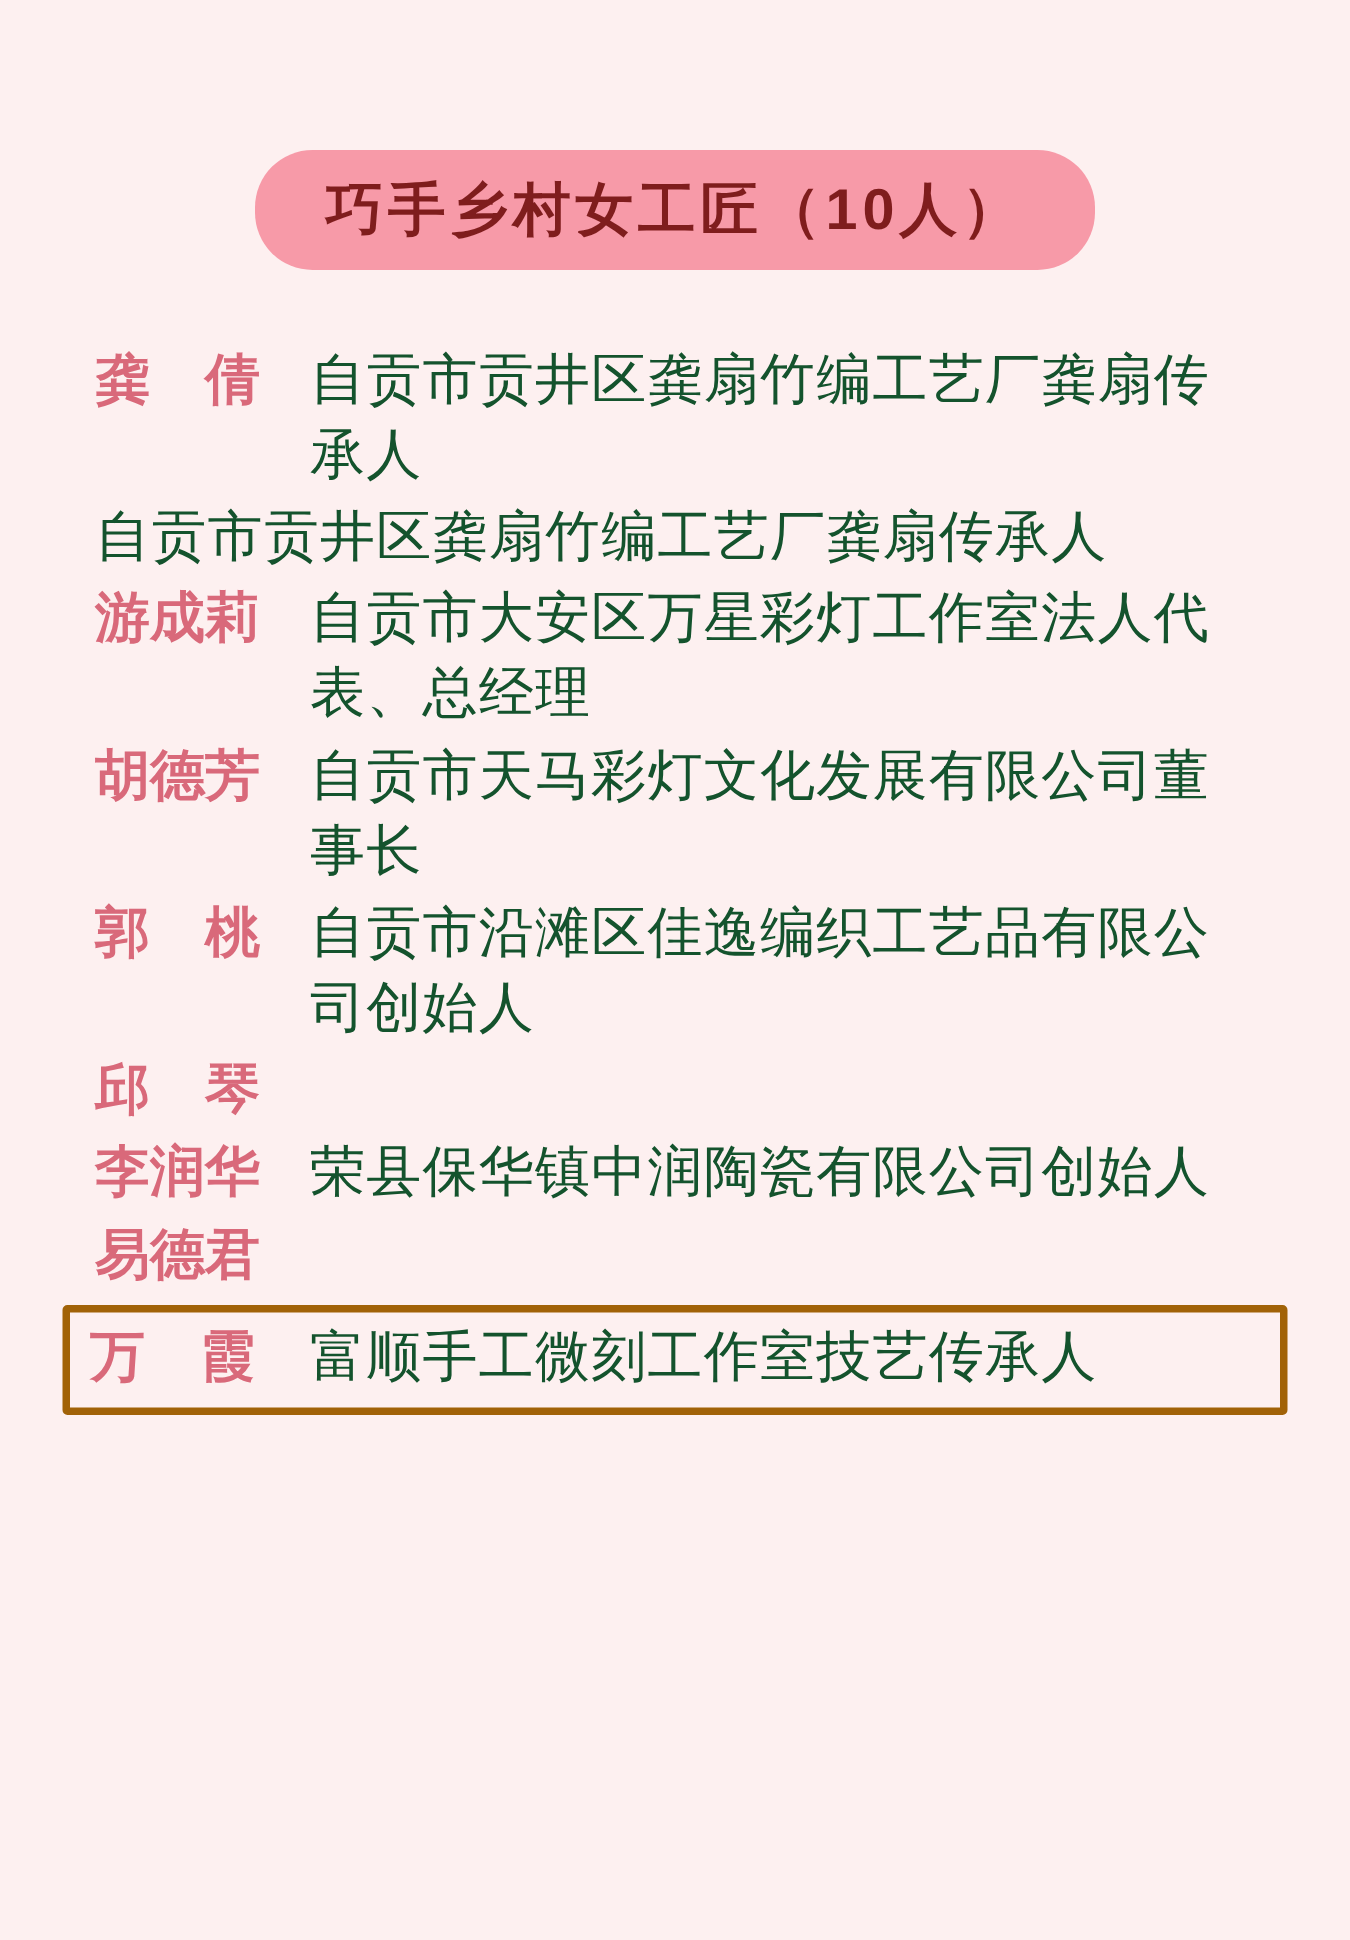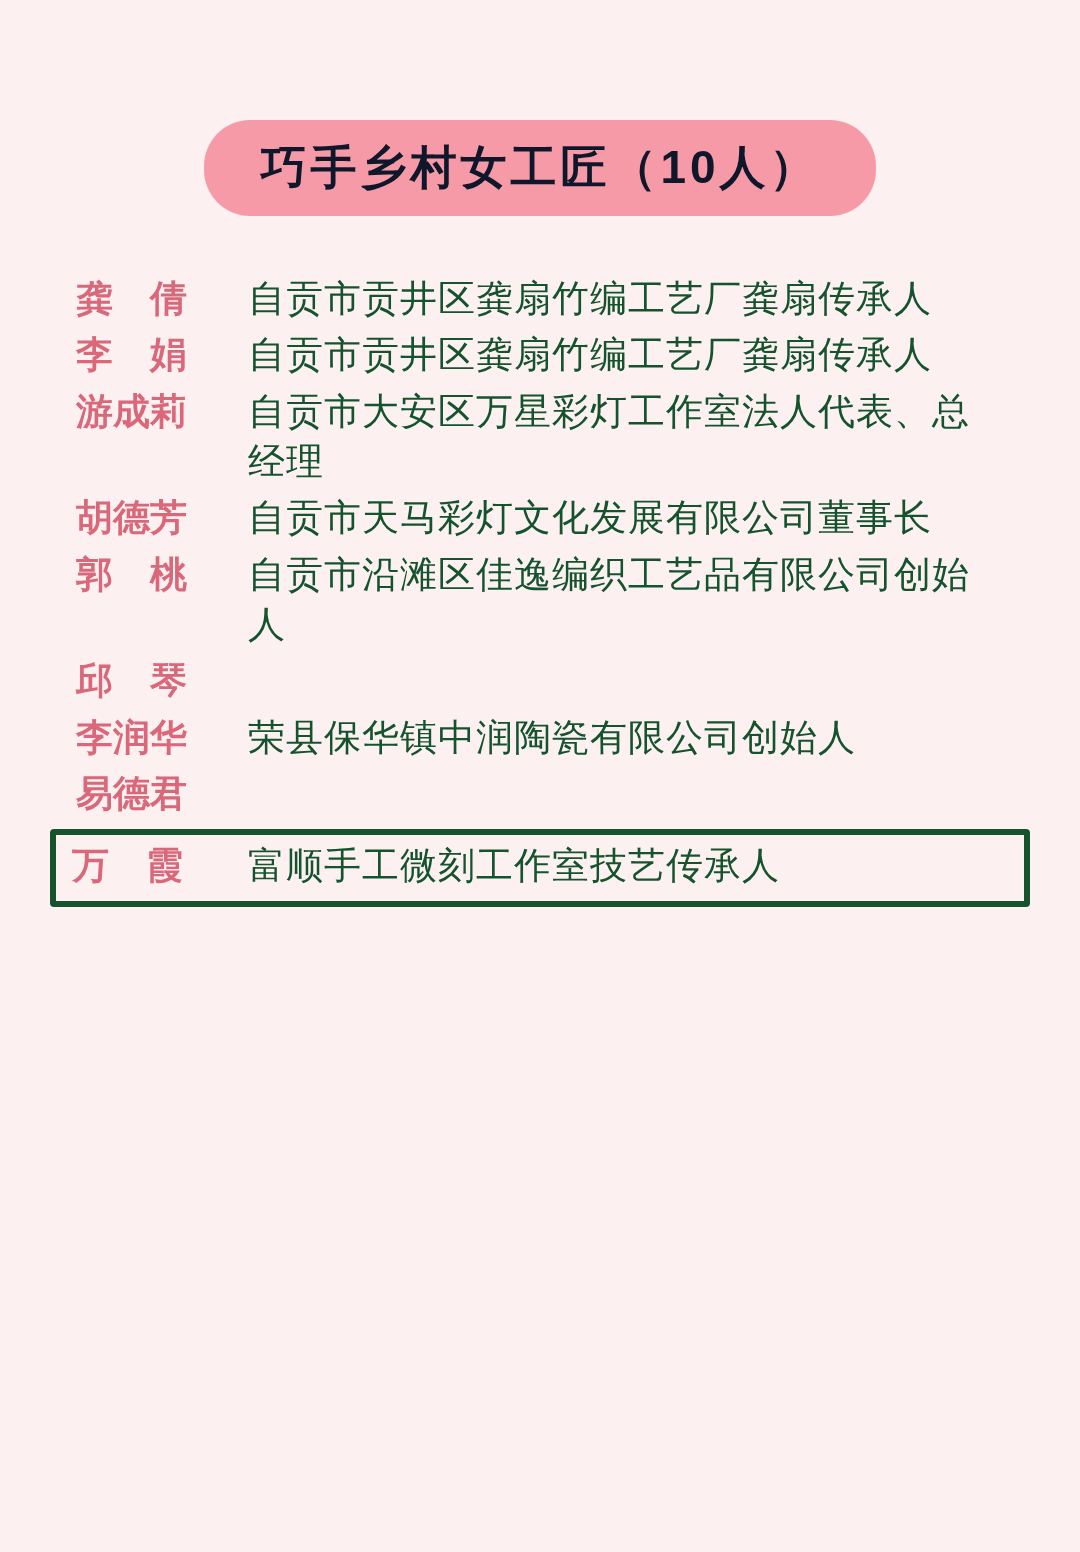--- a/index.html
+++ b/index.html
@@ -20,39 +20,39 @@
     background: #fdf0f0;
     box-sizing: border-box;
   }
   .title-wrap {
     padding-top: 120px;
     display: flex;
     justify-content: center;
   }
   .title-pill {
     background: #f79aa8;
-    color: #0f172a;
+    color: #7f1d1d;
     font-size: 46px;
     font-weight: bold;
     letter-spacing: 4px;
     border-radius: 46px;
     padding: 24px 56px 26px 56px;
     line-height: 1;
     white-space: nowrap;
     box-shadow: 0 0 0 rgba(0,0,0,0);
   }
   .list {
     margin-top: 58px;
     padding: 0 76px 0 76px;
   }
   .entry {
     display: flex;
     align-items: flex-start;
     color: #e07b86;
-    font-size: 37px;
+    font-size: 44px;
     line-height: 1.36;
     margin-bottom: 6px;
     position: relative;
   }
   .entry .name {
     font-weight: bold;
     color: #d9697a;
     flex: 0 0 auto;
     display: inline-block;
     width: 172px;
@@ -64,21 +64,21 @@
     width: 172px;
     padding-right: 22px;
     box-sizing: border-box;
   }
   .entry .desc {
     flex: 1 1 auto;
     color: #14532d;
     letter-spacing: 1px;
   }
   .entry.highlight {
-    border: 6px solid #14532d;
+    border: 6px solid #a16207;
     border-radius: 4px;
     padding: 6px 10px 10px 16px;
     margin-left: -26px;
     margin-right: -26px;
     margin-top: 10px;
     box-sizing: border-box;
   }
   .entry.highlight .name {
     width: 176px;
   }
@@ -93,21 +93,20 @@
   </div>
 
   <div class="list">
 
     <div class="entry">
       <span class="name spaced">龚　倩</span>
       <span class="desc">自贡市贡井区龚扇竹编工艺厂龚扇传承人</span>
     </div>
 
     <div class="entry">
-      <span class="name spaced">李　娟</span>
       <span class="desc">自贡市贡井区龚扇竹编工艺厂龚扇传承人</span>
     </div>
 
     <div class="entry">
       <span class="name">游成莉</span>
       <span class="desc">自贡市大安区万星彩灯工作室法人代表、总经理</span>
     </div>
 
     <div class="entry">
       <span class="name">胡德芳</span>

